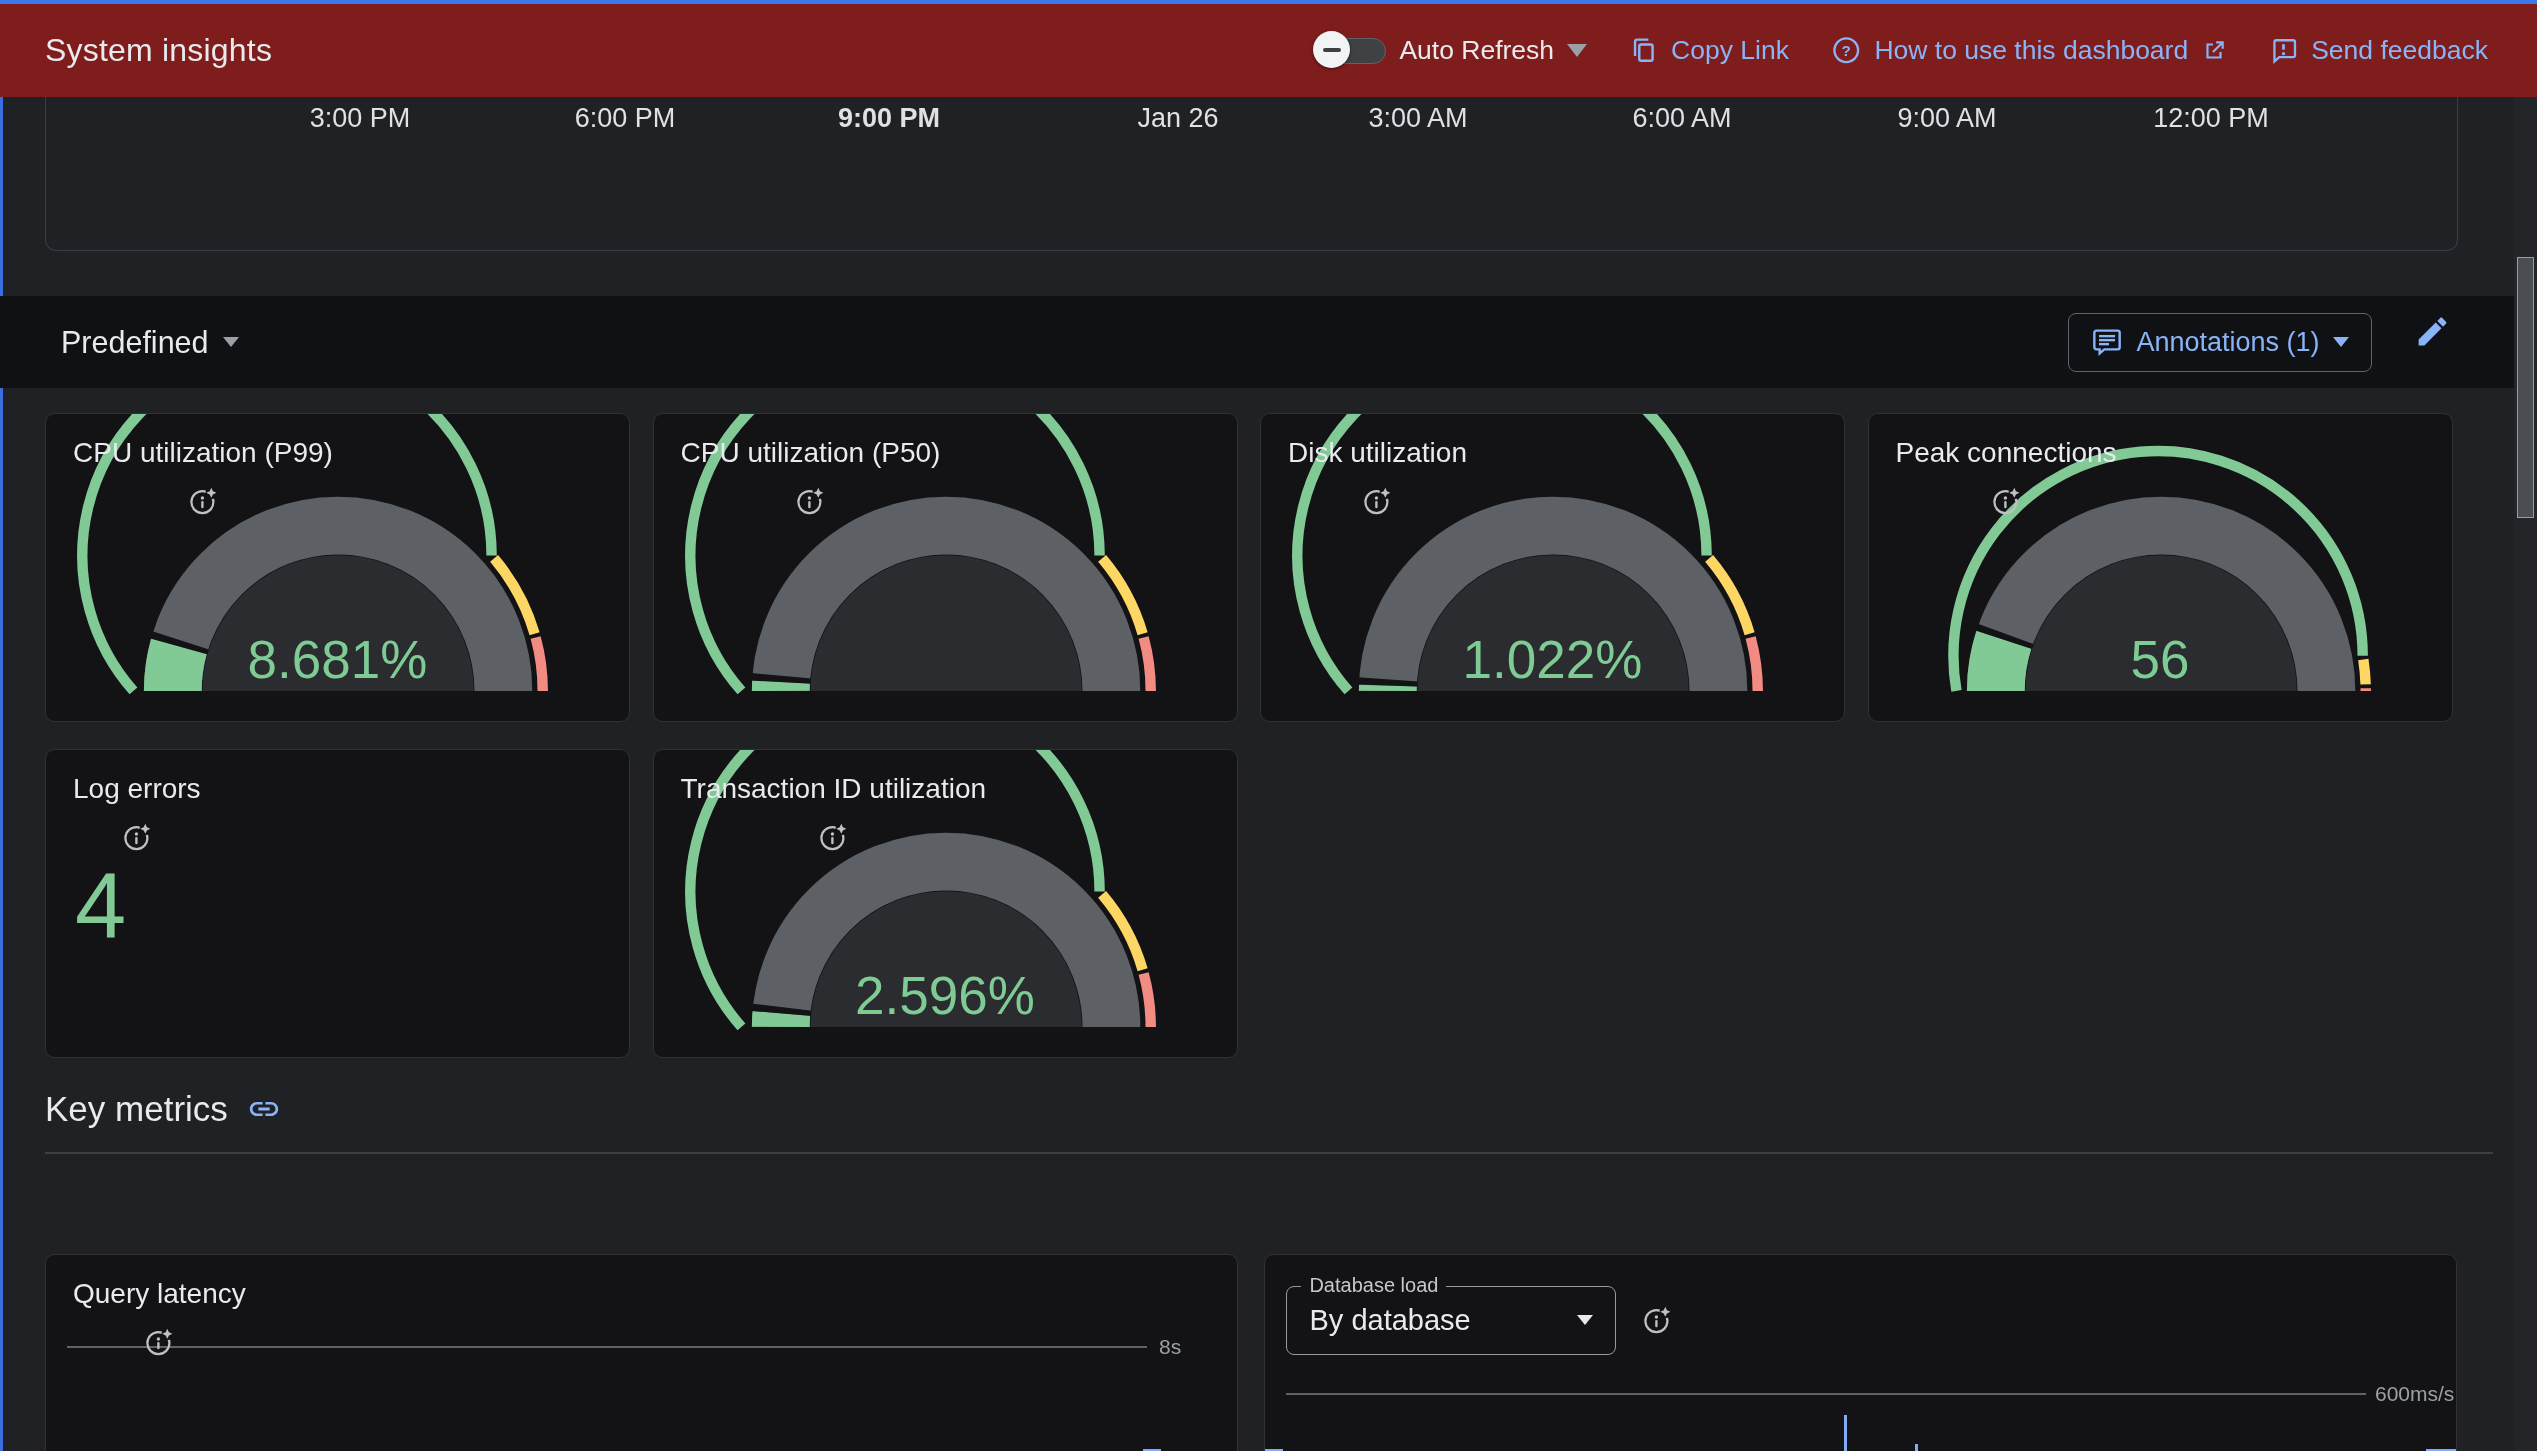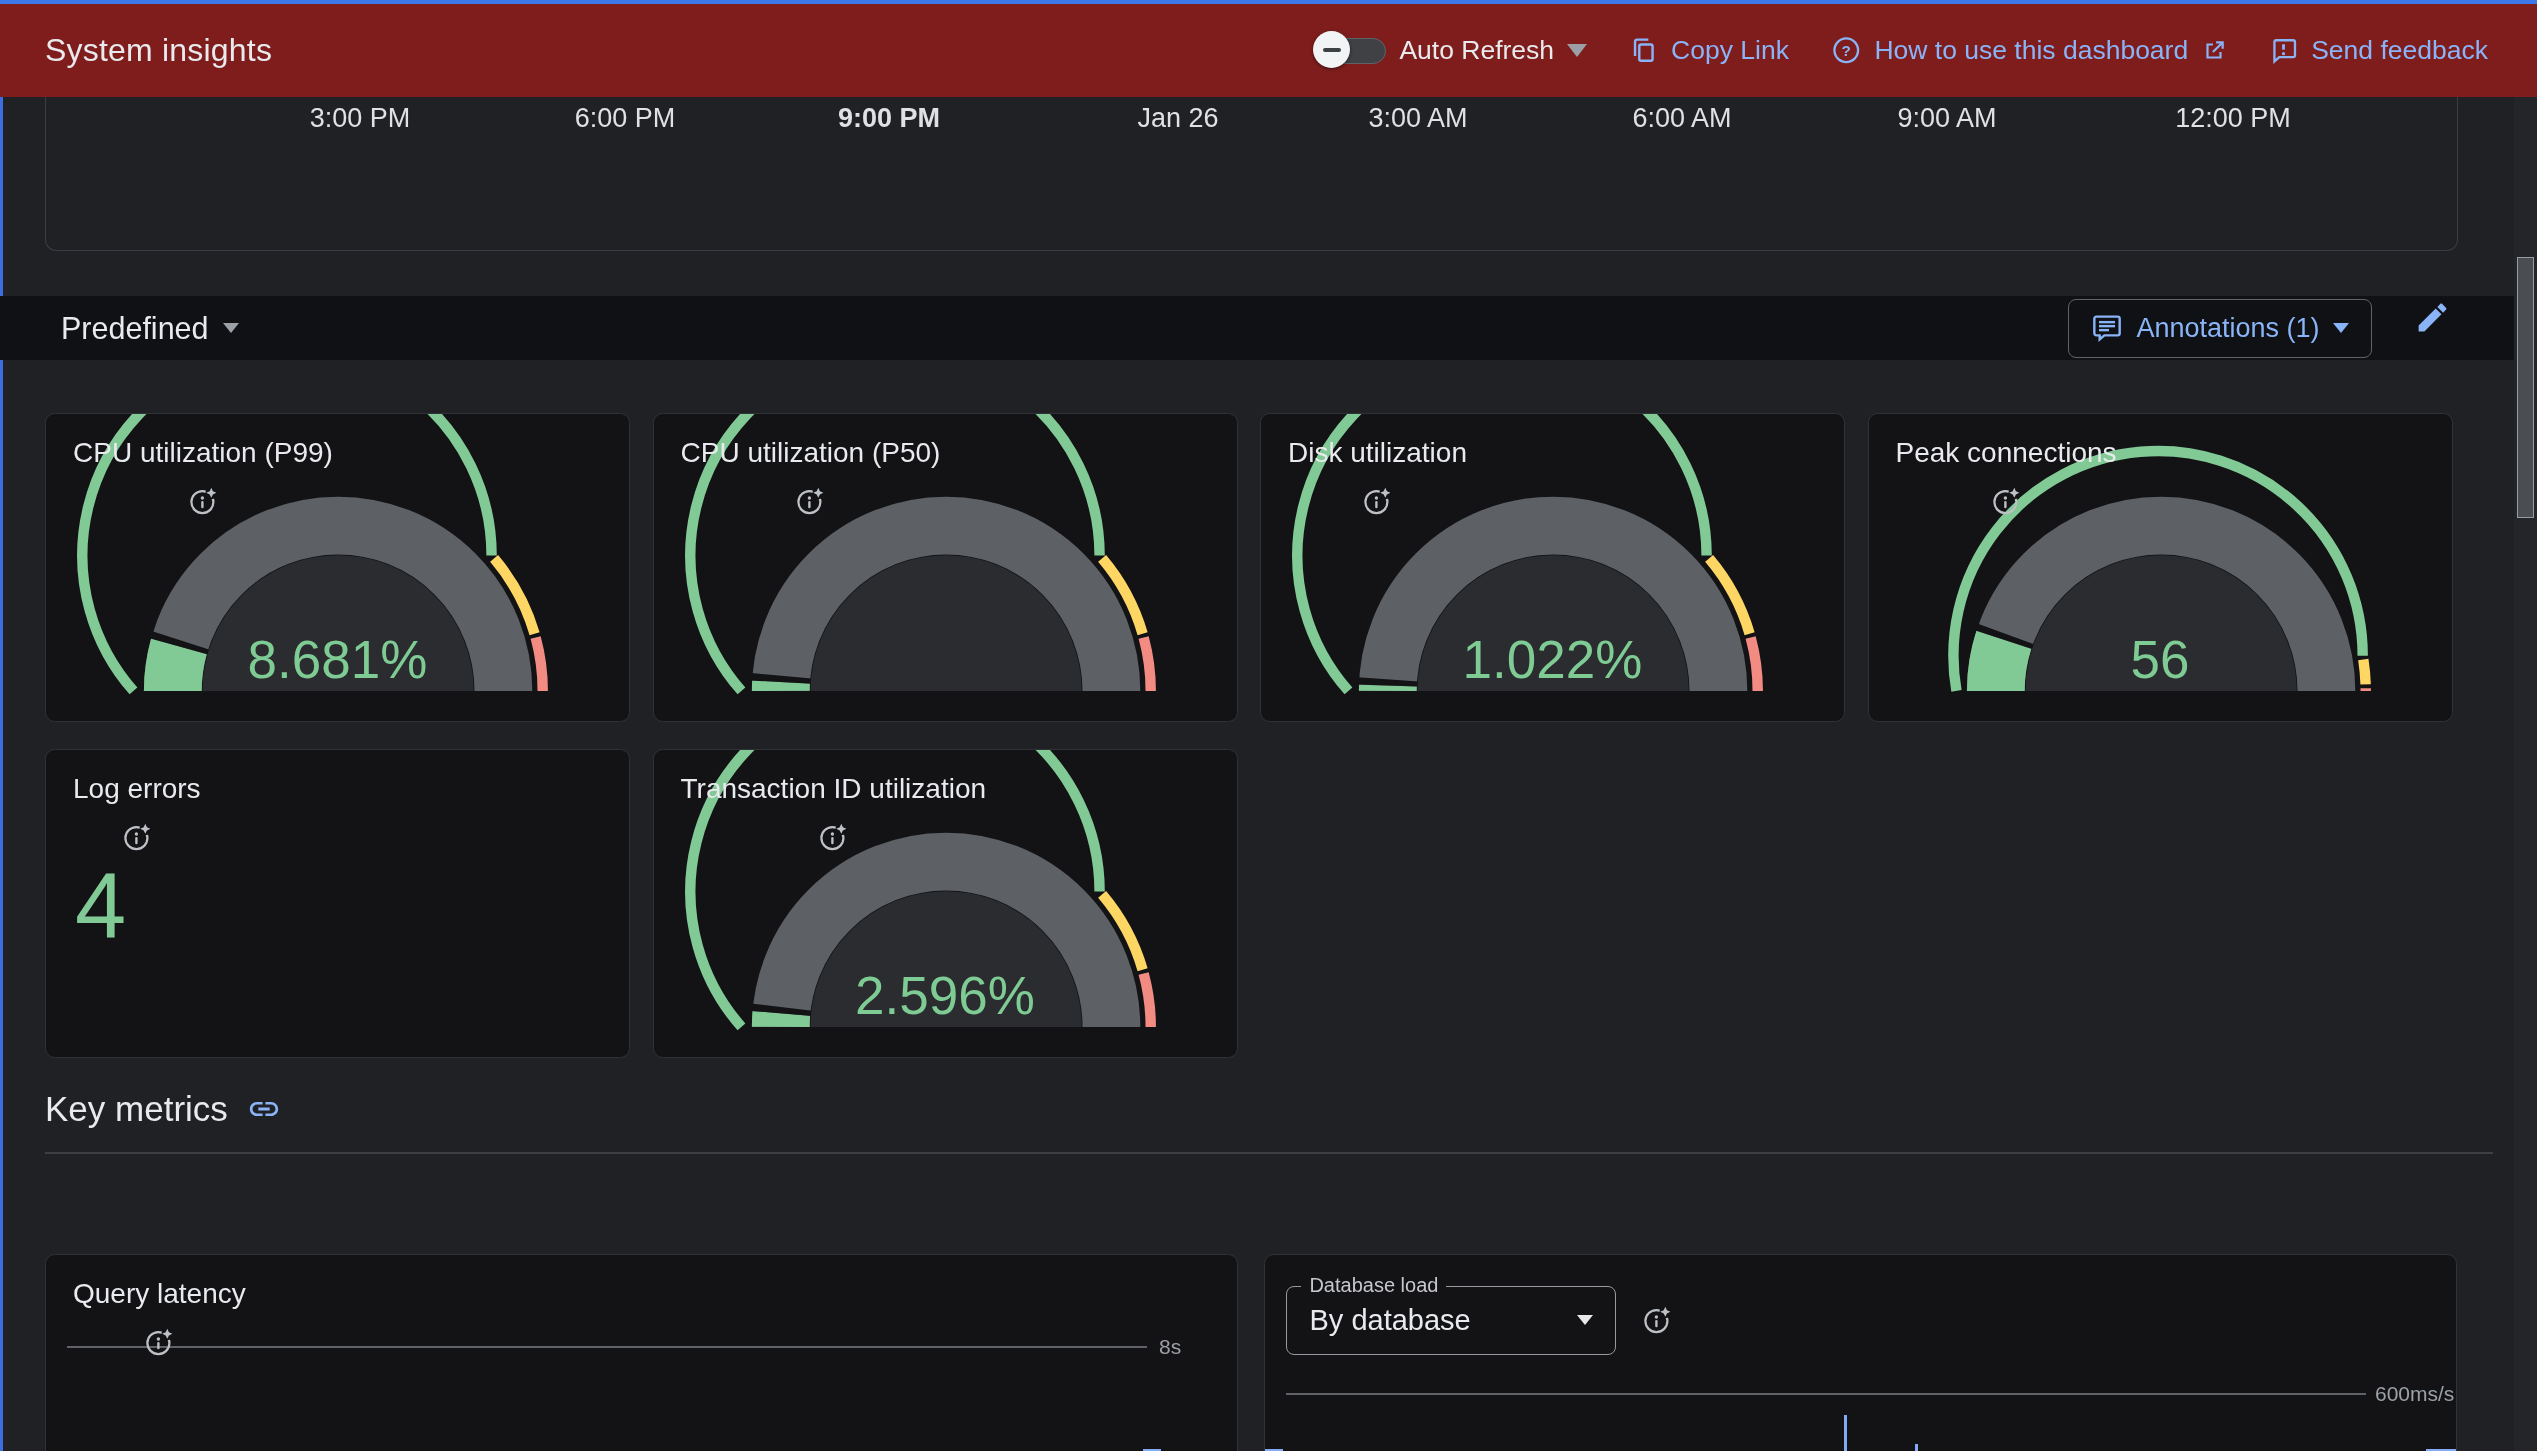--- a/index.html
+++ b/index.html
@@ -41,21 +41,21 @@
 
   
   .time-panel {
     position:absolute; left:45px; top:97px; width:2413px; height:154px;
     border:1.6px solid #3a3d43; border-top:none; border-radius:0 0 11.2px 11.2px; z-index:2;
   }
   .time-label { position:absolute; top:6.4px; transform:translateX(-50%); font-size:27px; color:#dfe1e5; white-space:nowrap; }
 
   
   .pred-strip {
-    position:absolute; left:0; top:296px; width:2538px; height:64px; background:#101114;
+    position:absolute; left:0; top:296px; width:2538px; height:92px; background:#101114;
     display:flex; align-items:center; padding:0 87px 0 61px; z-index:3;
   }
   .pred-group { display:flex; align-items:center; gap:14.4px; cursor:pointer; }
   .pred-label { font-size:30.5px; color:#e8eaed; }
   .strip-right { margin-left:auto; display:flex; align-items:flex-start; gap:42px; }
   .annotations-btn {
     display:flex; align-items:center; gap:13px; height:59px; padding:0 22.5px;
     border:1.6px solid #5f6368; border-radius:8px; cursor:pointer; background:transparent;
   }
   .annotations-label { color:#8ab4f8; font-size:27px; }
@@ -164,21 +164,21 @@
 <div class="left-accent"></div>
 
 <div class="time-panel" id="time-panel">
     <span class="time-label" style="left: 314px;">3:00 PM</span>
     <span class="time-label" style="left: 579px;">6:00 PM</span>
     <span class="time-label" style="left: 843px; font-weight: bold;">9:00 PM</span>
     <span class="time-label" style="left: 1108px; margin-left: 24px;">Jan 26</span>
     <span class="time-label" style="left: 1372px;">3:00 AM</span>
     <span class="time-label" style="left: 1636px;">6:00 AM</span>
     <span class="time-label" style="left: 1901px;">9:00 AM</span>
-    <span class="time-label" style="left: 2165px; margin-left: 22px;">12:00 PM</span>
+    <span class="time-label" style="left: 2165px;">12:00 PM</span>
   </div>
 
 <div class="pred-strip">
   <div class="pred-group">
     <span class="pred-label">Predefined</span>
     <span class="caret small"></span>
   </div>
   <div class="strip-right">
     <div class="annotations-btn">
       <span class="icon-btn">

